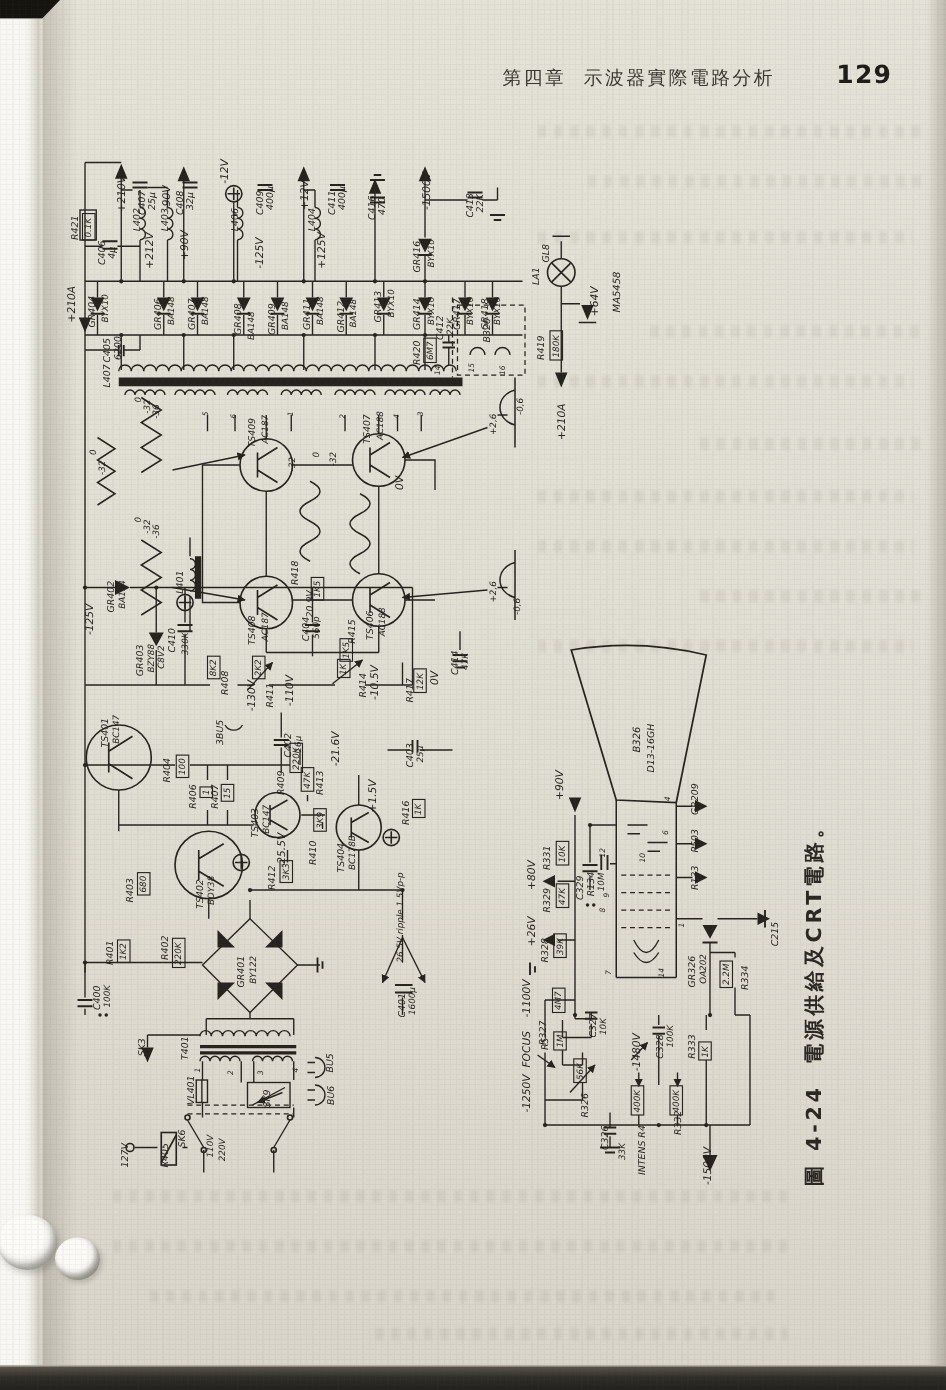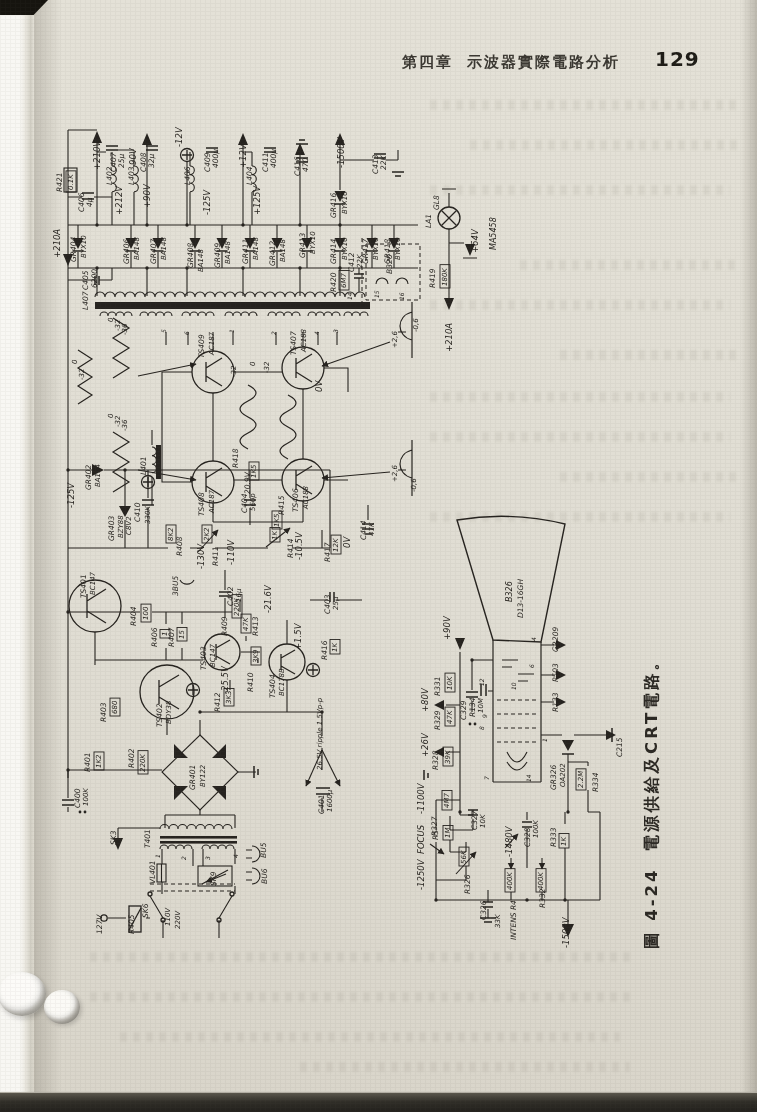--- a/index.html
+++ b/index.html
@@ -20,23 +20,23 @@
   .band-bottom{position:absolute;left:0;top:1092px;width:757px;height:20px;border-top:1px solid #b3afa4;
     background:linear-gradient(180deg,#5a564c,#2f2d27 45%,#211f1b);}
   .hole{position:absolute;border-radius:50%;}
   .hole-1{left:-2px;top:972px;width:48px;height:44px;
     background:radial-gradient(circle at 42% 36%,#fcfbf8 0 55%,#dedbd2 68%,#aaa69a 100%);
     box-shadow:inset -4px -5px 7px rgba(0,0,0,.28),2px 3px 5px rgba(0,0,0,.18);}
   .hole-2{left:44px;top:990px;width:36px;height:34px;
     background:radial-gradient(circle at 42% 36%,#fbfaf6 0 50%,#d8d4ca 66%,#a09c90 100%);
     box-shadow:inset -3px -4px 6px rgba(0,0,0,.3),2px 2px 4px rgba(0,0,0,.16);}
   .header{position:absolute;left:402px;top:53px;font-size:15px;letter-spacing:2px;
-    color:#3a3731;font-weight:700;white-space:nowrap;}
+    color:#3a3731;font-weight:400;white-space:nowrap;}
   .header .chapter{margin-right:14px;}
-  .pagenum{position:absolute;left:655px;top:47px;font-size:20px;font-weight:700;
+  .pagenum{position:absolute;left:669px;top:47px;font-size:20px;font-weight:700;
     color:#1e1c17;letter-spacing:1px;}
   .caption{position:absolute;left:641px;top:949px;transform:rotate(-90deg);transform-origin:0 0;
     white-space:nowrap;font-size:16.5px;font-weight:700;letter-spacing:3px;color:#2b2823;}
   .caption .fig-label{margin-right:16px;}
   .bleed{position:absolute;height:10px;opacity:.12;filter:blur(1.2px);pointer-events:none;
     background:repeating-linear-gradient(90deg,rgba(95,90,78,.6) 0 7px,transparent 7px 13px);}
   svg text{fill:#26231f;font-style:italic;font-family:"DejaVu Sans",sans-serif;}
   #schematic{position:absolute;left:0;top:0;}
 </style>
 </head>

